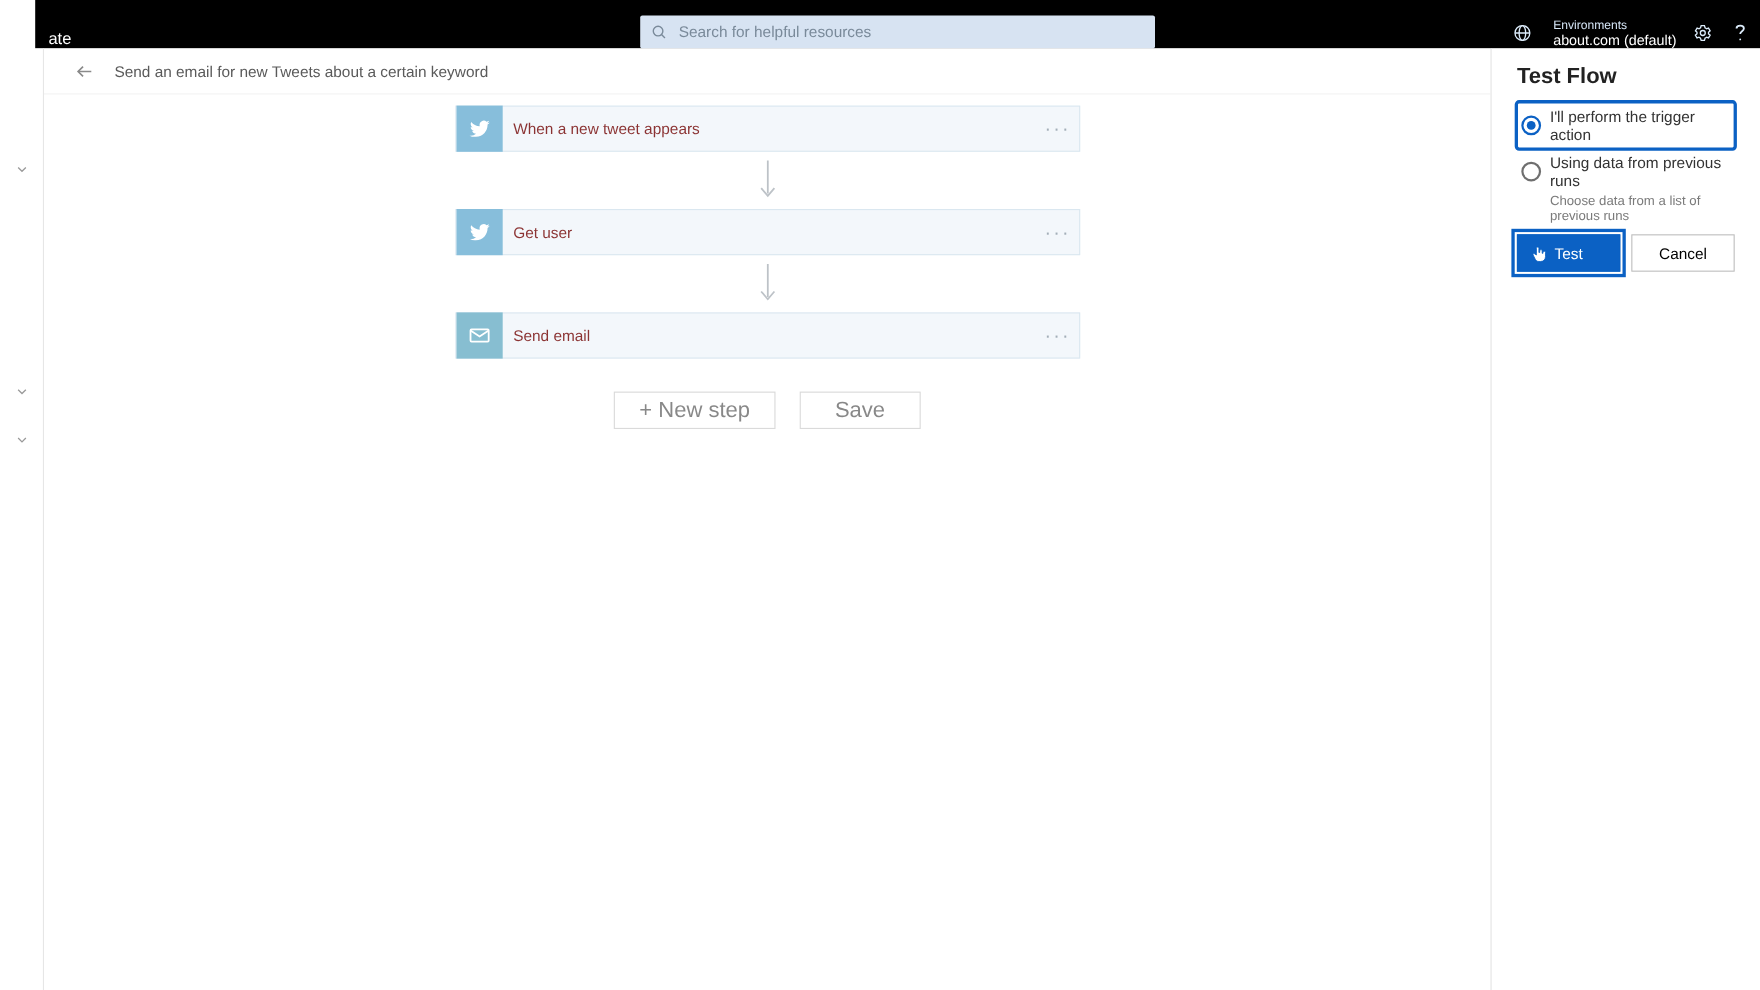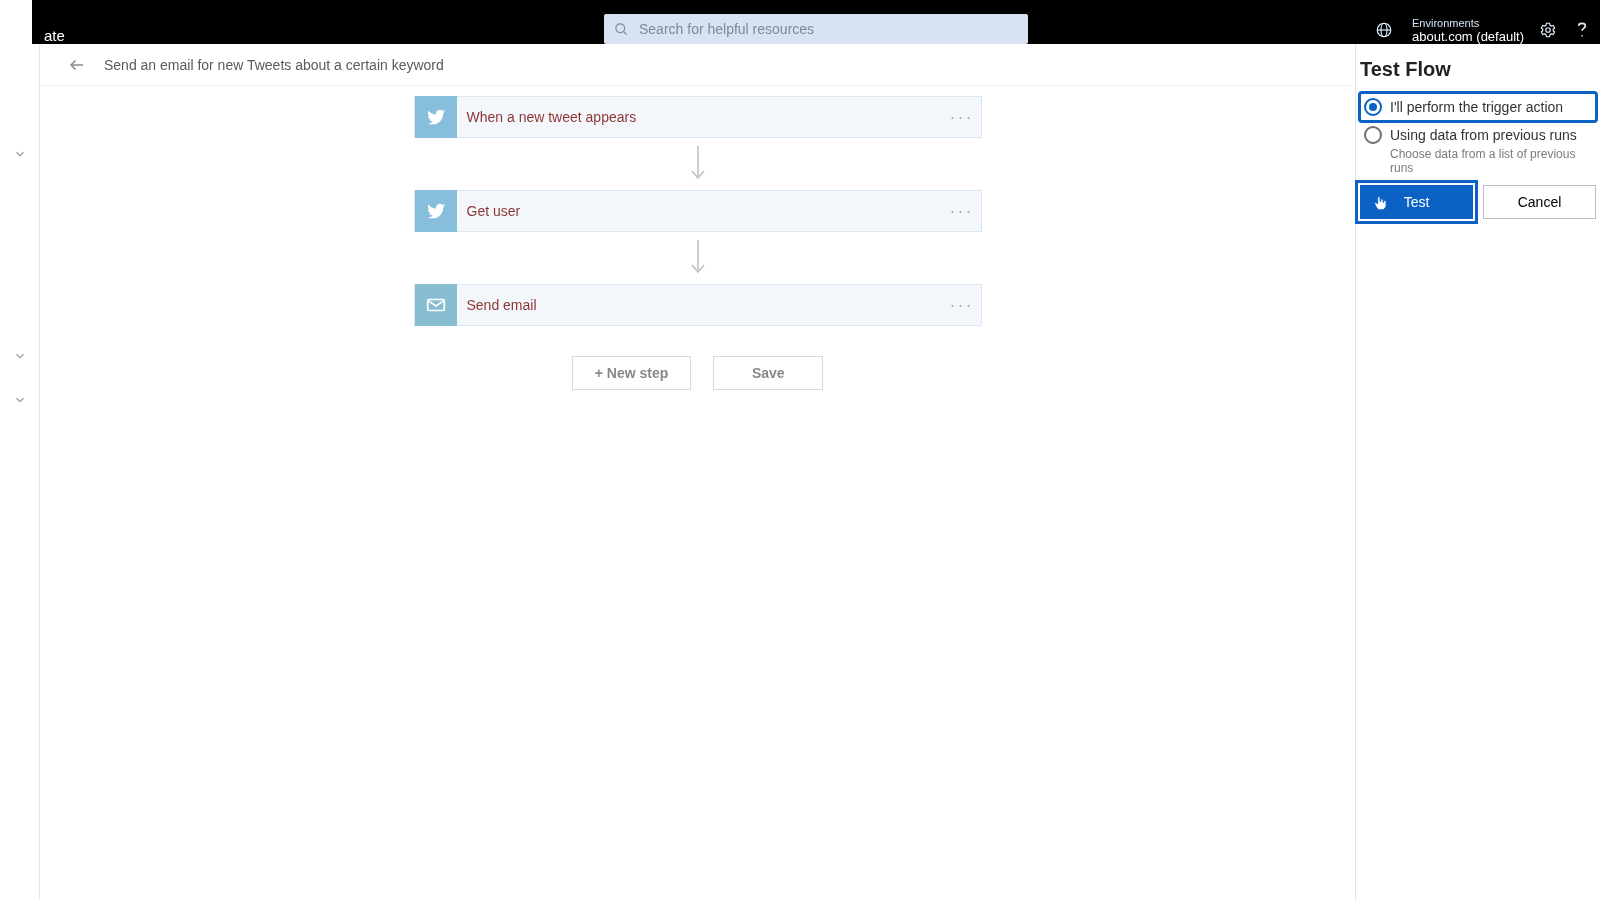--- a/index.html
+++ b/index.html
@@ -6,21 +6,21 @@
   html, body { width: 1600px; height: 900px; overflow: hidden; background: #fff; }
 
   
   .topbar {
     height: 44px; background: #000000; display: flex; align-items: flex-end;
     padding: 0 8px; position: relative; color: #fff; margin-left: 32px;
   }
   .nav-title { font-size: 15px; padding-left: 4px; }
   .search-wrap {
     position: absolute; left: 50%; transform: translateX(-50%);
-    width: 424px; height: 30px; background: #d7e3f2; border-radius: 2px;
+    width: 468px; height: 30px; background: #d7e3f2; border-radius: 2px;
     display: flex; align-items: center; padding: 0 10px;
   }
   .search-wrap svg { flex: none; }
   .search-input {
     border: none; background: transparent; flex: 1; margin-left: 10px;
     font-size: 14px; color: #6a7a8c; outline: none;
   }
   .search-input::placeholder { color: #7a8a9a; }
   .top-right { position: absolute; right: 8px; display: flex; align-items: center; gap: 14px; }
   .env-block { display: flex; align-items: center; gap: 19px; cursor: pointer; }
@@ -69,29 +69,28 @@
   .step-menu  { width: 38px; color:#9aa6b1; font-size:18px; text-align:center; letter-spacing:2px; cursor:pointer;}
 
   .arrow-down {
     height: 52px; display:flex; align-items:center; justify-content:center;
     color:#b6bcc2;
   }
 
   .btn-row { margin-top: 30px; display:flex; gap: 22px; }
   .btn {
     height: 34px; padding: 0 22px; border: 1px solid #d6d6d6; background:#fff;
-    color:#7c7c7c; font-size:14px; display:flex; align-items:center; justify-content:center;
+    color:#7c7c7c; font-size:20px; display:flex; align-items:center; justify-content:center;
     cursor:pointer;
-    font-weight:bold;
   }
 
   
   .panel {
     position: absolute; right: 0; top: 44px; bottom: 0; width: 245px;
-    background: #fff; border-left: 1px solid #e3e3e3; padding: 14px 4px;
+    background: #fff; border-left: 1px solid #e3e3e3; padding: 14px 23px;
   }
   .panel-title { font-size: 20px; font-weight: 600; color:#222; margin-bottom: 12px; }
 
   .radio-row {
     display:flex; align-items:center; gap: 8px; padding: 5px 4px;
     font-size: 14px; color:#333; cursor:pointer;
   }
   .radio-outer {
     width: 18px; height:18px; border-radius:50%; border:2px solid #6f6f6f;
     display:flex; align-items:center; justify-content:center; flex:none;

